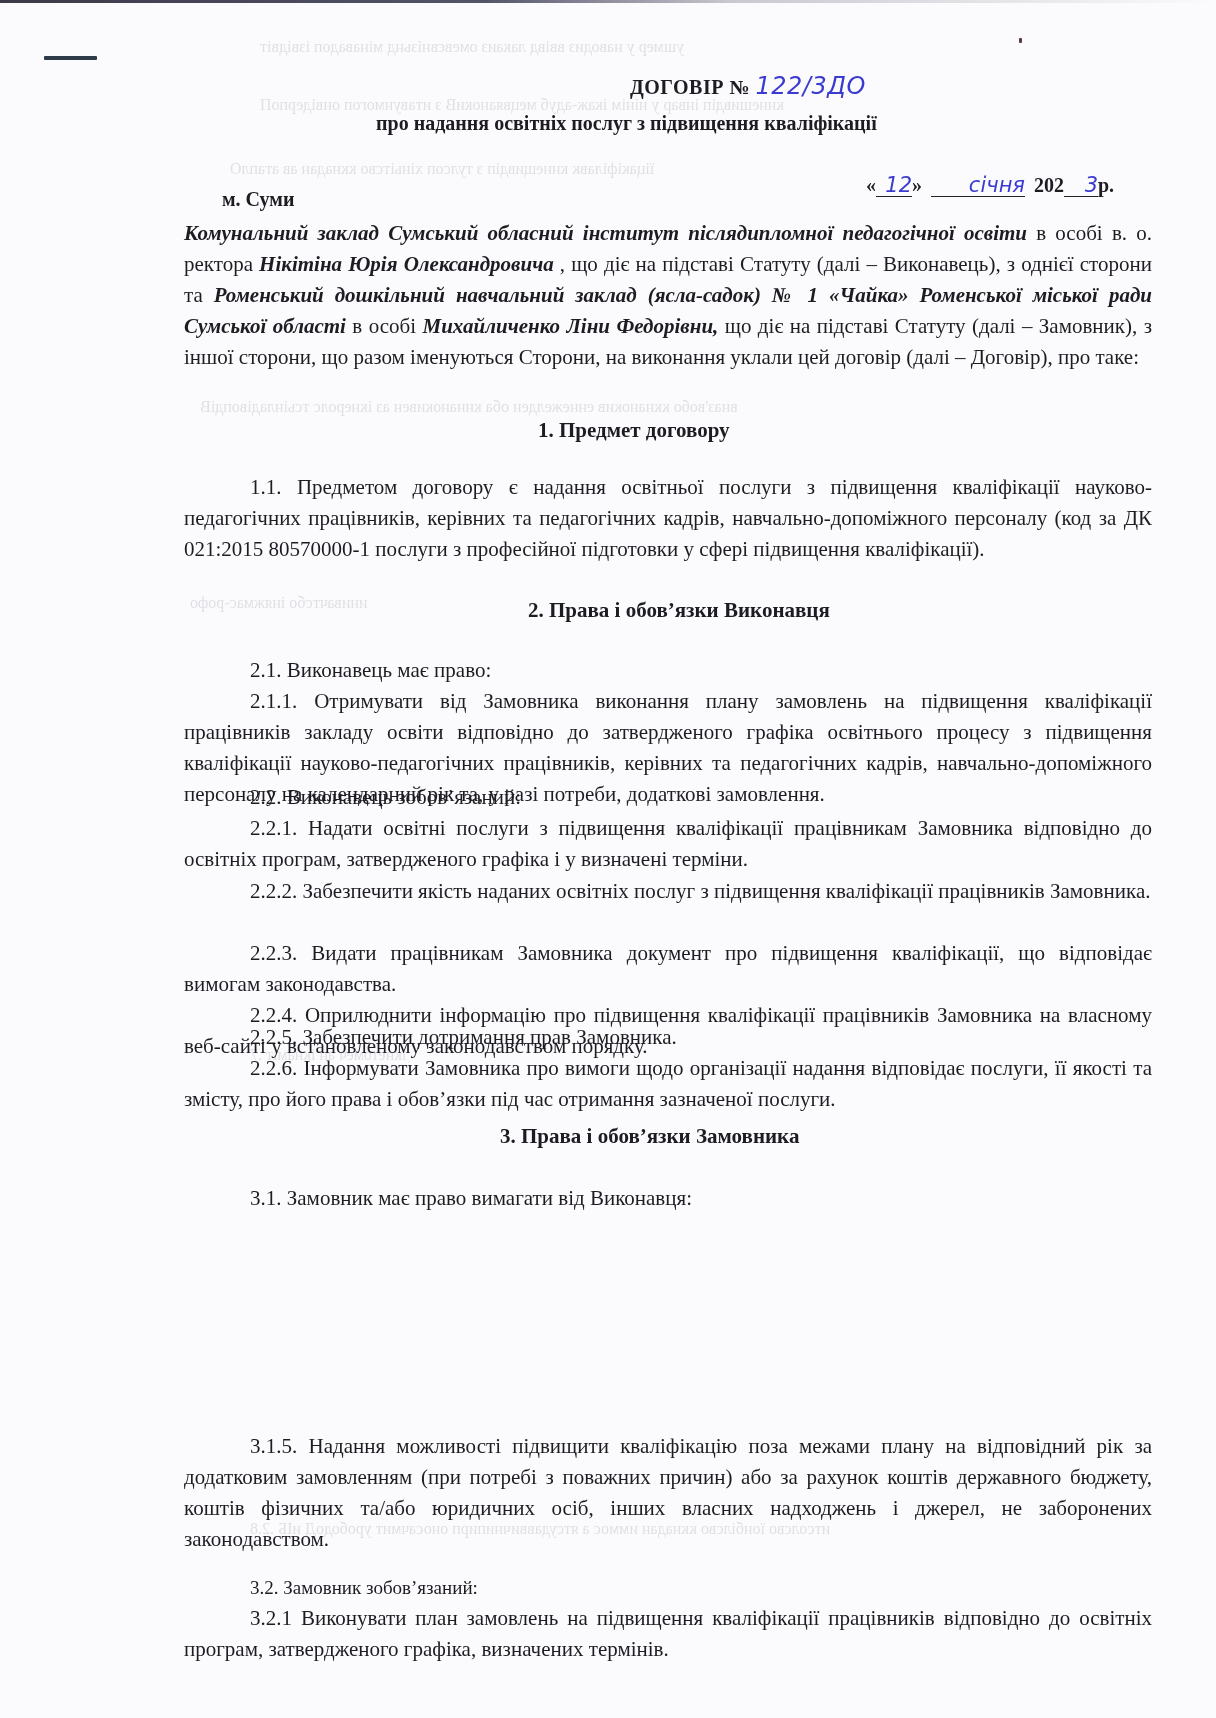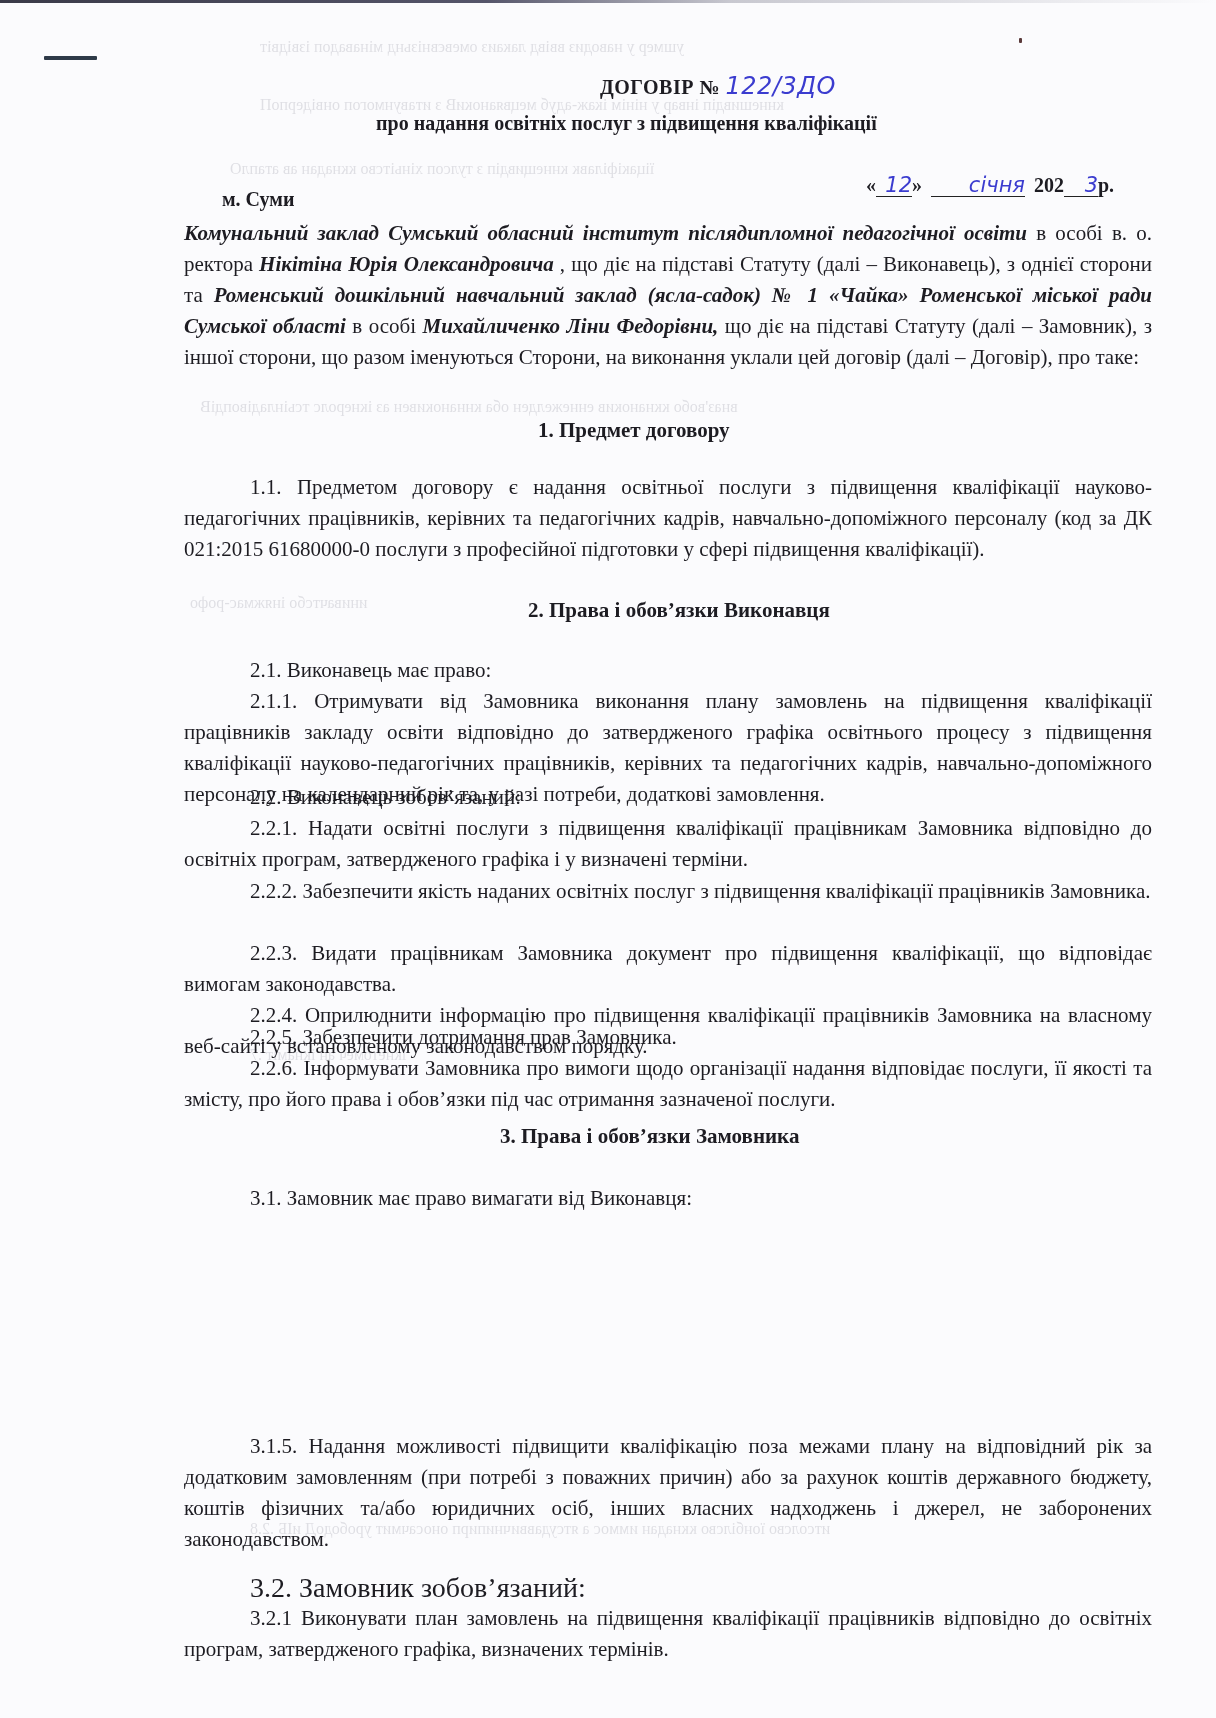--- a/index.html
+++ b/index.html
@@ -44,21 +44,21 @@
     .bleed {
       position: absolute;
       color: rgba(40,40,60,0.13);
       font-size: 16px;
       transform: scaleX(-1);
       white-space: nowrap;
       pointer-events: none;
     }
     .title {
       position: absolute;
-      left: 600px; top: 72px;
+      left: 630px; top: 72px;
       font-family: "Liberation Serif", serif;
       font-weight: bold;
       font-size: 20px;
       letter-spacing: 0.5px;
       white-space: nowrap;
     }
     .hand {
       font-family: "DejaVu Sans", sans-serif;
       font-style: italic;
       color: #3b3ccf;
@@ -134,32 +134,32 @@
     <span>«</span><span class="blank hand" style="width:36px;font-size:21px;">12</span><span>»</span>
     <span class="blank hand" style="width:94px;font-size:21px;margin-left:4px;">січня</span>
     <span style="margin-left:4px;">202</span><span class="blank hand" style="width:34px;font-size:21px;">3</span><span>р.</span>
   </div>
 
   <div class="para" style="left:184px;top:218px;width:968px;font-size:21px;line-height:31px;">
     <b><i>Комунальний заклад Сумський обласний інститут післядипломної педагогічної освіти</i></b><span> в особі в. о. ректора </span><b><i>Нікітіна Юрія Олександровича</i></b><span> , що діє на підставі Статуту (далі – Виконавець), з однієї сторони та </span><b><i>Роменський дошкільний навчальний заклад (ясла-садок) № 1 «Чайка» Роменської міської ради Сумської області</i></b><span> в особі </span><b><i>Михайличенко Ліни Федорівни,</i></b><span> що діє на підставі Статуту (далі – Замовник), з іншої сторони, що разом іменуються Сторони, на виконання уклали цей договір (далі – Договір), про таке:</span>
   </div>
 
   <div class="heading" style="left:538px;top:418px;">1.   Предмет договору</div>
-  <div class="para indent" style="left:184px;top:472px;width:968px;font-size:21px;line-height:31px;">1.1. Предметом договору є надання освітньої послуги з підвищення кваліфікації науково-педагогічних працівників, керівних та педагогічних кадрів, навчально-допоміжного персоналу (код за ДК 021:2015 61680000-0 послуги з професійної підготовки у сфері підвищення кваліфікації).</div>
+  <div class="para indent" style="left:184px;top:472px;width:968px;font-size:21px;line-height:31px;">1.1. Предметом договору є надання освітньої послуги з підвищення кваліфікації науково-педагогічних працівників, керівних та педагогічних кадрів, навчально-допоміжного персоналу (код за ДК 021:2015 80570000-1 послуги з професійної підготовки у сфері підвищення кваліфікації).</div>
 
   <div class="heading" style="left:528px;top:598px;">2.   Права і обов’язки Виконавця</div>
   <div class="para indent" style="left:184px;top:655px;width:968px;font-size:21px;line-height:31px;">2.1. Виконавець має право:</div>
   <div class="para indent" style="left:184px;top:686px;width:968px;font-size:21px;line-height:31px;">2.1.1. Отримувати від Замовника виконання плану замовлень на підвищення кваліфікації працівників закладу освіти відповідно до затвердженого графіка освітнього процесу з підвищення кваліфікації науково-педагогічних працівників, керівних та педагогічних кадрів, навчально-допоміжного персоналу на календарний рік та, у разі потреби, додаткові замовлення.</div>
   <div class="para indent" style="left:184px;top:782px;width:968px;font-size:21px;line-height:31px;">2.2. Виконавець зобов’язаний:</div>
   <div class="para indent" style="left:184px;top:813px;width:968px;font-size:21px;line-height:31px;">2.2.1. Надати освітні послуги з підвищення кваліфікації працівникам Замовника відповідно до  освітніх програм, затвердженого графіка і у визначені терміни.</div>
   <div class="para indent" style="left:184px;top:876px;width:968px;font-size:21px;line-height:31px;">2.2.2. Забезпечити якість наданих освітніх послуг з підвищення кваліфікації працівників Замовника.</div>
   <div class="para indent" style="left:184px;top:938px;width:968px;font-size:21px;line-height:31px;">2.2.3. Видати працівникам Замовника документ про підвищення кваліфікації, що відповідає вимогам законодавства.</div>
   <div class="para indent" style="left:184px;top:1000px;width:968px;font-size:21px;line-height:31px;">2.2.4. Оприлюднити інформацію про підвищення кваліфікації працівників Замовника на власному веб-сайті у встановленому законодавством порядку.</div>
 
   <div class="para indent" style="left:184px;top:1022px;width:968px;font-size:21px;line-height:31px;">2.2.5. Забезпечити дотримання прав Замовника.</div>
   <div class="para indent" style="left:184px;top:1053px;width:968px;font-size:21px;line-height:31px;">2.2.6. Інформувати Замовника про вимоги щодо організації надання відповідає послуги, її якості та змісту, про його права і обов’язки під час отримання зазначеної послуги.</div>
 
   <div class="heading" style="left:500px;top:1124px;">3. Права і обов’язки Замовника</div>
   <div class="para indent" style="left:184px;top:1183px;width:968px;font-size:21px;line-height:31px;">3.1. Замовник має право вимагати від Виконавця:</div>
   <div class="para indent" style="left:184px;top:1431px;width:968px;font-size:21px;line-height:31px;">3.1.5. Надання можливості підвищити кваліфікацію поза межами плану на відповідний рік за додатковим замовленням (при потребі з поважних причин) або за рахунок коштів державного бюджету, коштів фізичних та/або юридичних осіб, інших власних надходжень і джерел, не заборонених законодавством.</div>
-  <div class="para indent" style="left:184px;top:1572px;width:968px;font-size:28px;line-height:31px;">3.2. Замовник зобов’язаний:</div>
+  <div class="para indent" style="left:184px;top:1572px;width:968px;font-size:19px;line-height:31px;">3.2. Замовник зобов’язаний:</div>
   <div class="para indent" style="left:184px;top:1603px;width:968px;font-size:21px;line-height:31px;">3.2.1 Виконувати план замовлень на підвищення кваліфікації працівників відповідно до освітніх програм, затвердженого графіка, визначених термінів.</div>
 </div>
 
 </body></html>

